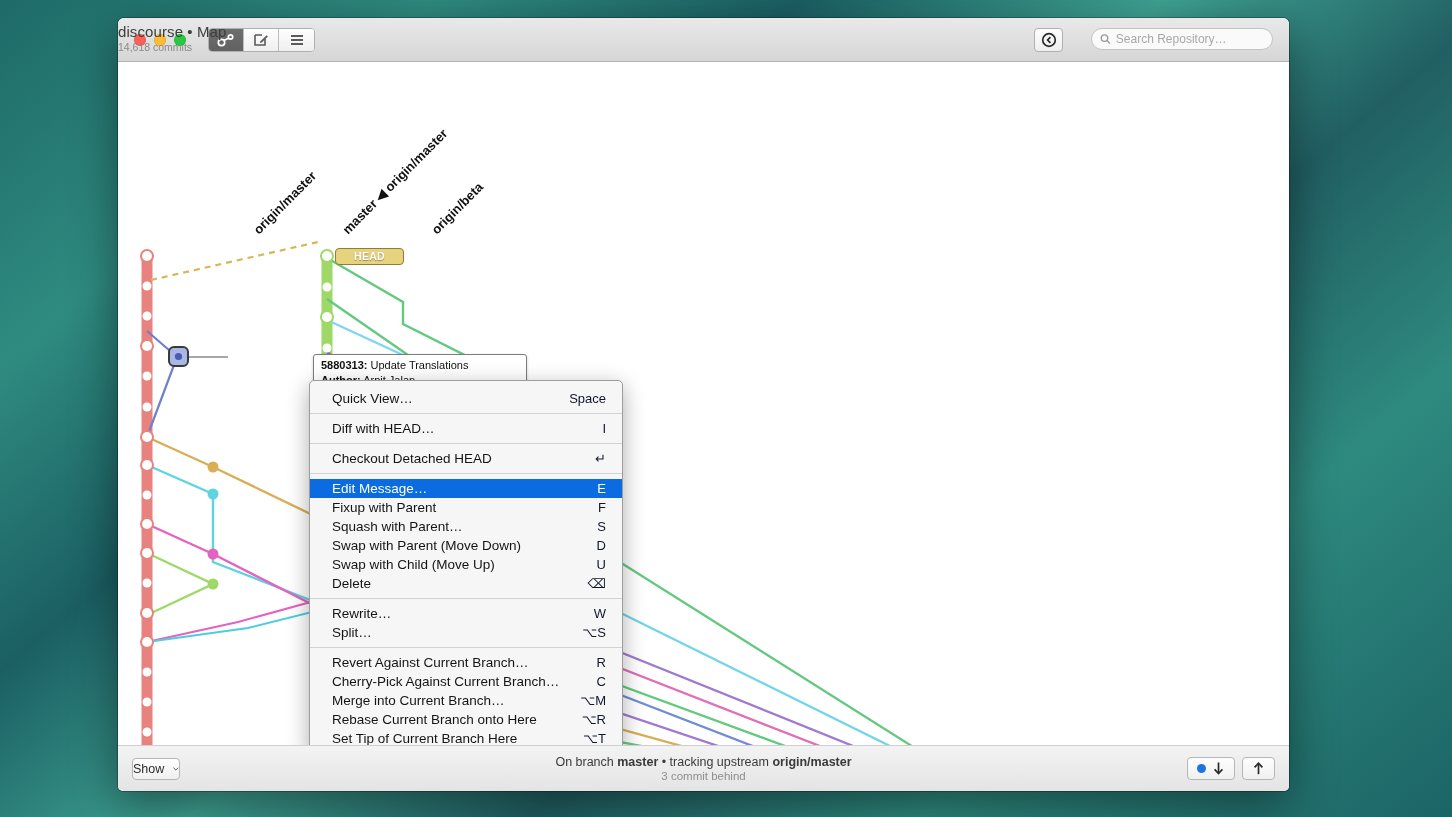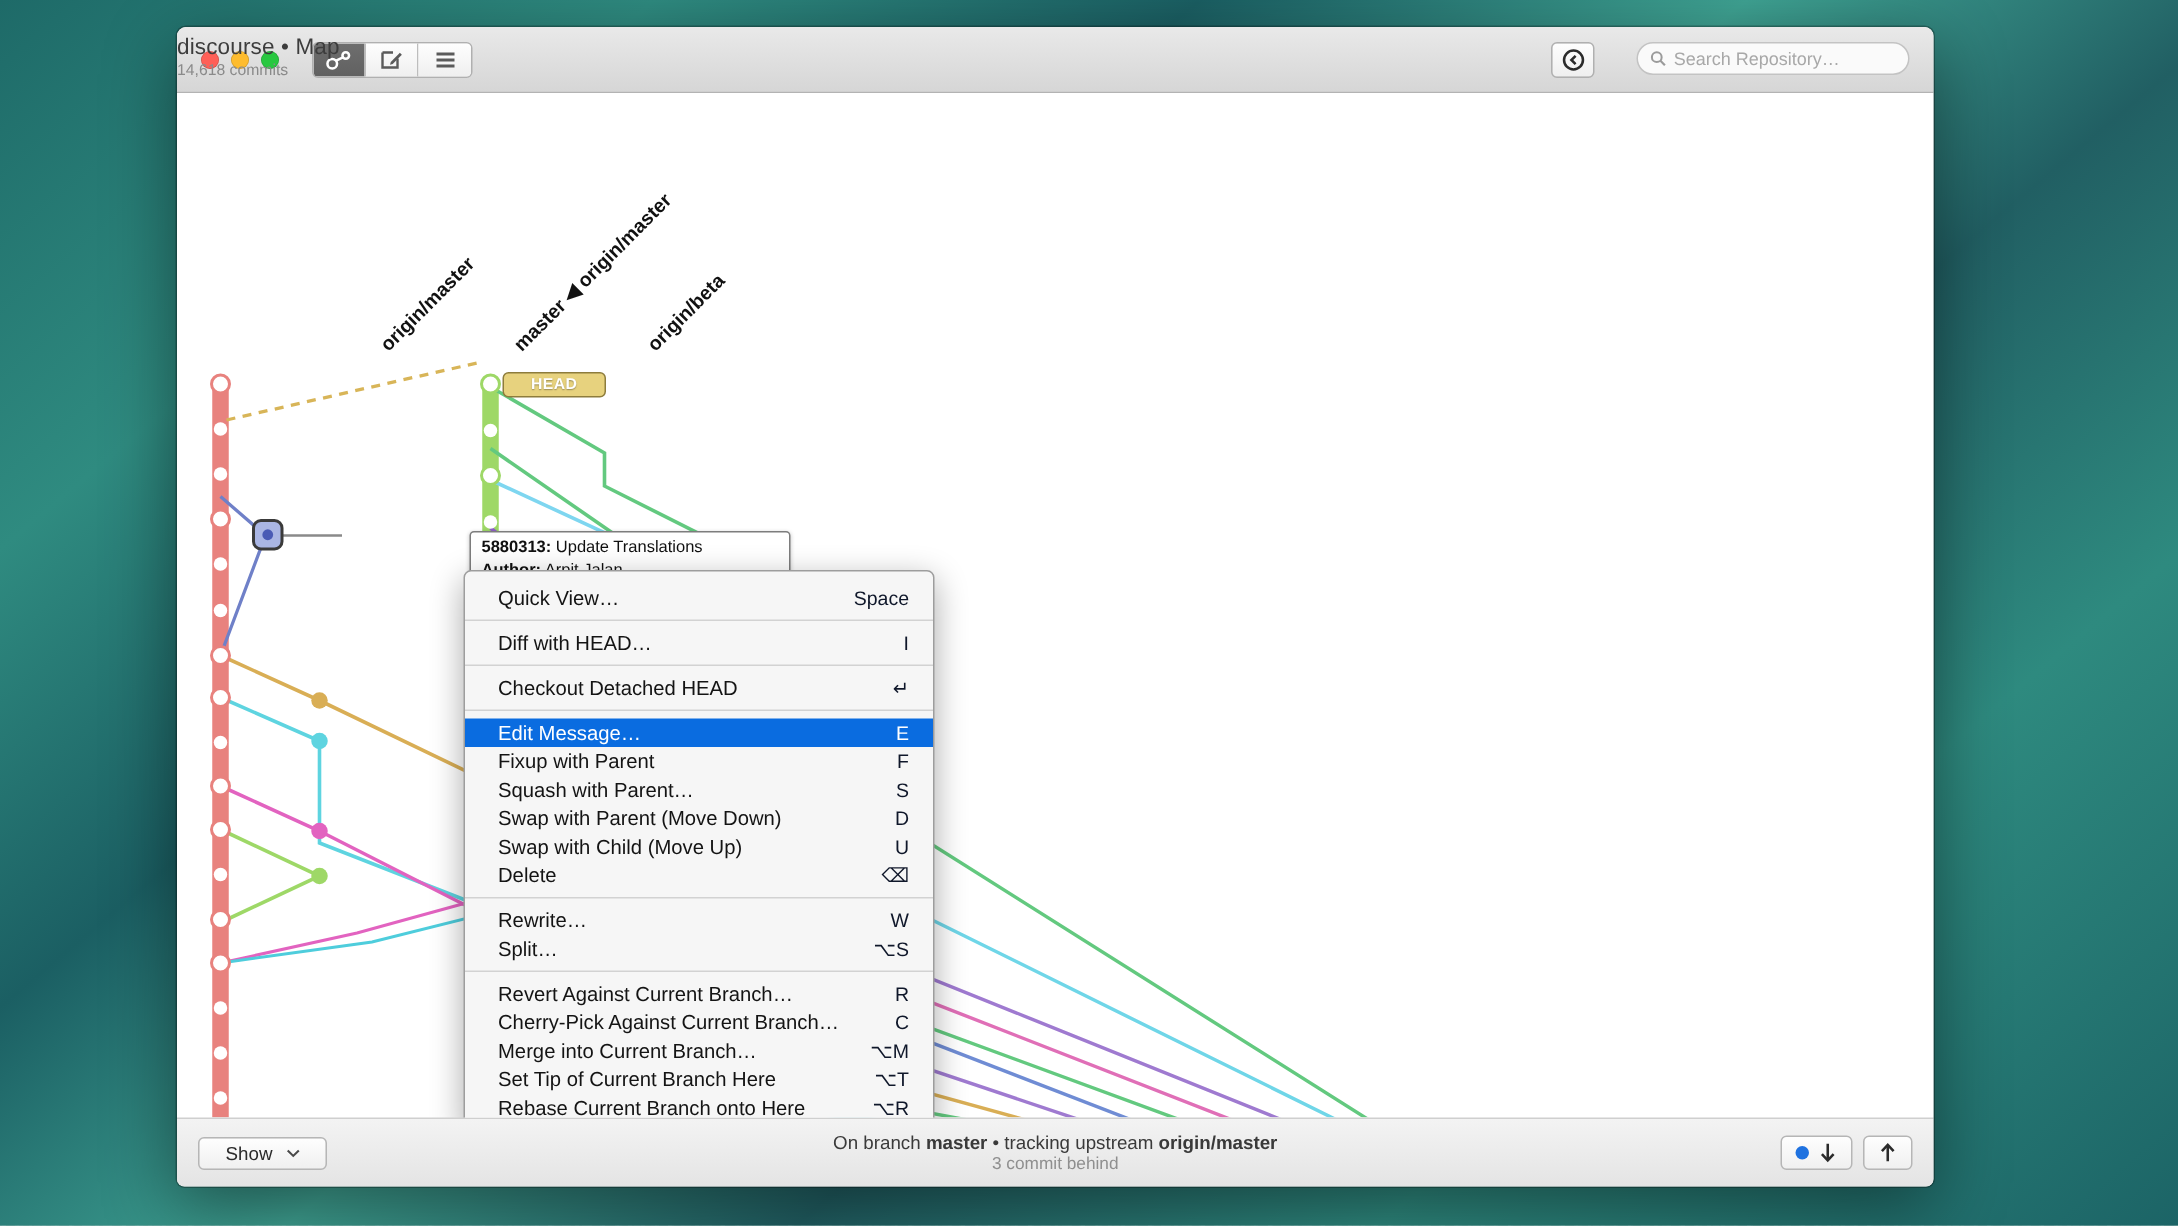--- a/index.html
+++ b/index.html
@@ -132,21 +132,21 @@
   .gap-top { margin-top: 4px; }
 
   
   .statusbar {
     position: relative; height: 46px; flex: 0 0 46px;
     background: linear-gradient(to bottom,#f3f3f3,#e4e4e4);
     border-top: 1px solid #cfcfcf;
     display: flex; align-items: center;
   }
   .show-btn {
-    margin-left: 14px; width: 86px; height: 22px;
+    margin-left: 14px; width: 48px; height: 22px;
     border: 1px solid #b6b6b6; border-radius: 4px;
     background: linear-gradient(to bottom,#fefefe,#f0f0f0);
     display: flex; align-items: center; justify-content: center; gap: 9px;
     font-size: 12.5px; color: #2b2b2b;
   }
   .status-center {
     position: absolute; left: 0; right: 0; text-align: center; pointer-events: none;
   }
   .status-center .l1 { font-size: 12.5px; color: #3a3a3a; }
   .status-center .l1 b { font-weight: bold; }
@@ -377,26 +377,26 @@
       </div>
       <div class="mi">
         <span class="lbl">Cherry-Pick Against Current Branch…</span>
         <span class="key">C</span>
       </div>
       <div class="mi">
         <span class="lbl">Merge into Current Branch…</span>
         <span class="key">⌥M</span>
       </div>
       <div class="mi">
+        <span class="lbl">Rebase Current Branch onto Here</span>
+        <span class="key">⌥R</span>
+      </div>
+      <div class="mi">
         <span class="lbl">Set Tip of Current Branch Here</span>
         <span class="key">⌥T</span>
-      </div>
-      <div class="mi">
-        <span class="lbl">Rebase Current Branch onto Here</span>
-        <span class="key">⌥R</span>
       </div>
 
     </div>
   </div>
 
   <div class="statusbar">
     <div class="show-btn">
       <span>Show</span>
       <svg width="9" height="6" viewBox="0 0 9 6">
         <path d="M0.8 1L4.5 4.6L8.2 1" fill="none" stroke="#4a4a4a" stroke-width="1.4"></path>

